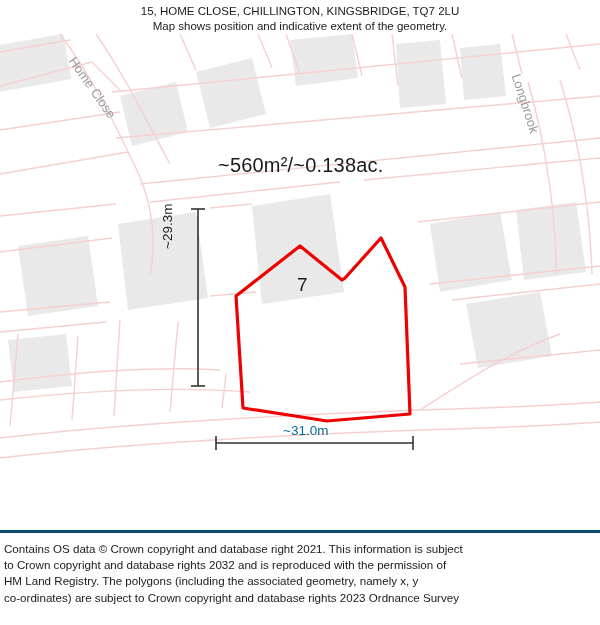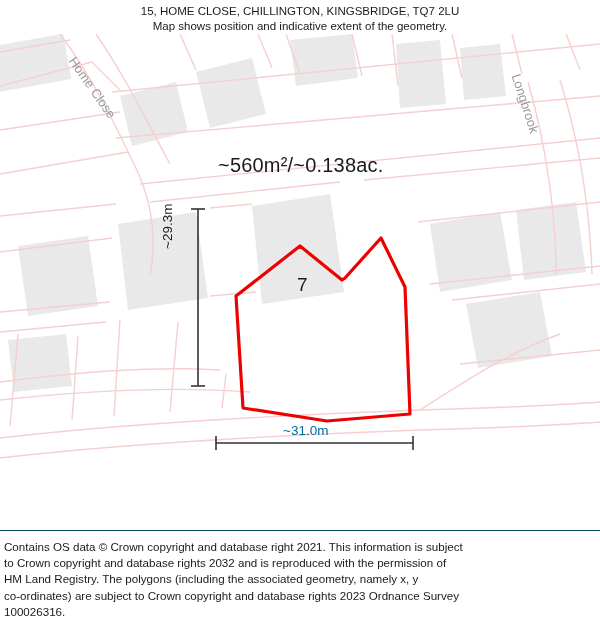--- a/index.html
+++ b/index.html
@@ -113,21 +113,21 @@
 
   
   .footer {
     position: absolute;
     left: 0;
     top: 530px;
     width: 600px;
     height: 95px;
     box-sizing: border-box;
     padding: 8px 4px 8px 4px;
-    border-top: 1px solid #0c4a6e;
+    border-top: 3px solid #0c4a6e;
     background: #ffffff;
   }
   .footer p {
     margin: 0;
     font-size: 11.6px;
     line-height: 16.2px;
     color: #1a1a1a;
   }
 </style>
 </head>
@@ -225,16 +225,15 @@
     <div class="dim-vertical">~29.3m</div>
     <div class="street-label street-home-close">Home Close</div>
     <div class="street-label street-longbrook">Longbrook</div>
   </div>
 
   <div class="footer">
     <p>Contains OS data © Crown copyright and database right 2021. This information is subject</p>
     <p>to Crown copyright and database rights 2032 and is reproduced with the permission of</p>
     <p>HM Land Registry. The polygons (including the associated geometry, namely x, y</p>
     <p>co-ordinates) are subject to Crown copyright and database rights 2023 Ordnance Survey</p>
-    <p>100026316.</p>
   </div>
 
 </div>
 
 </body></html>

